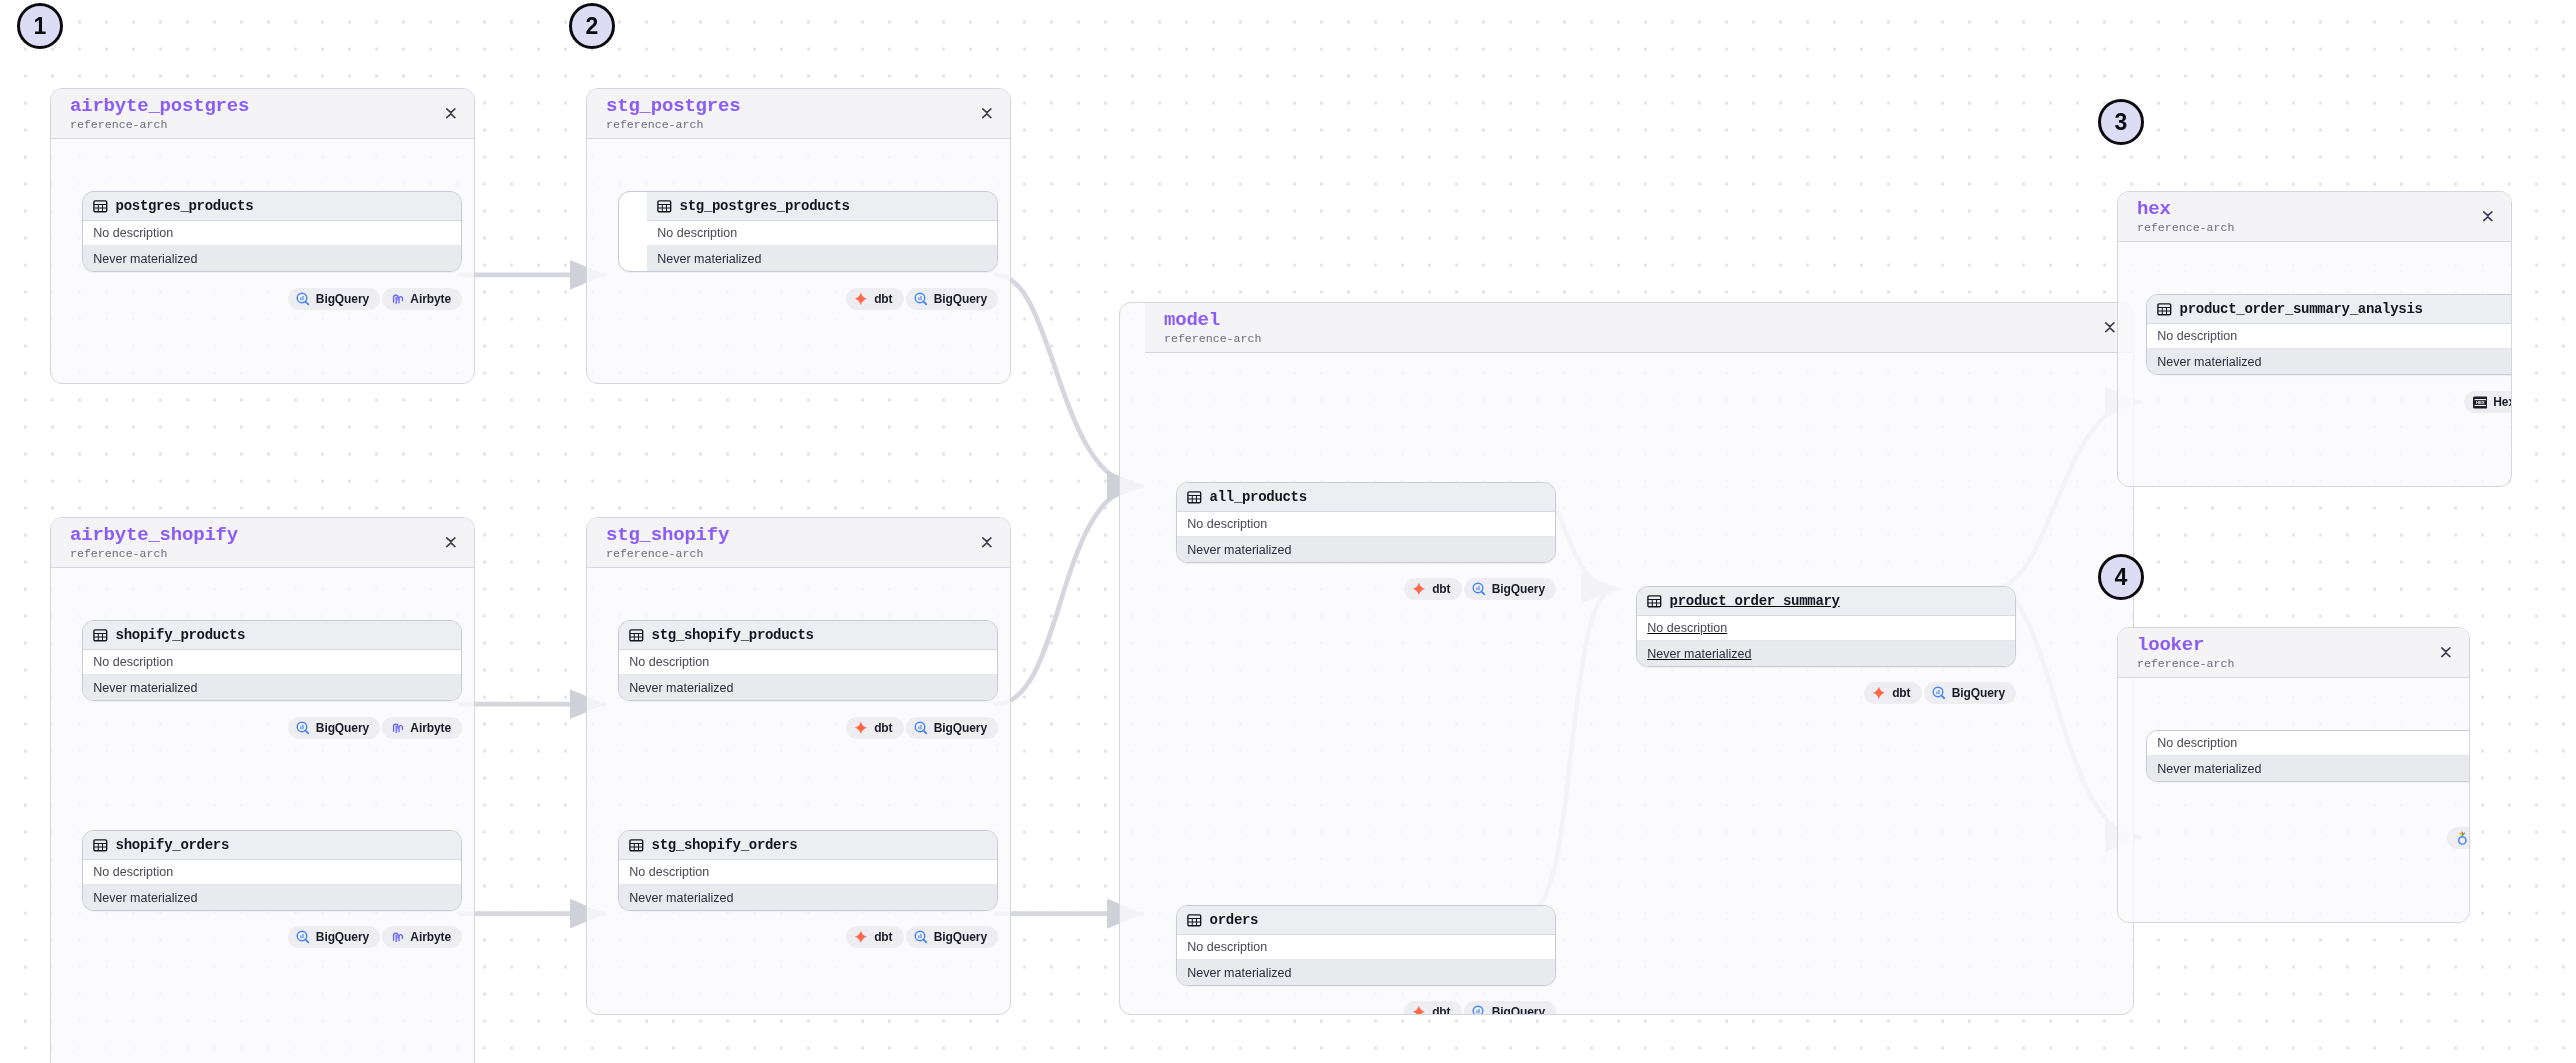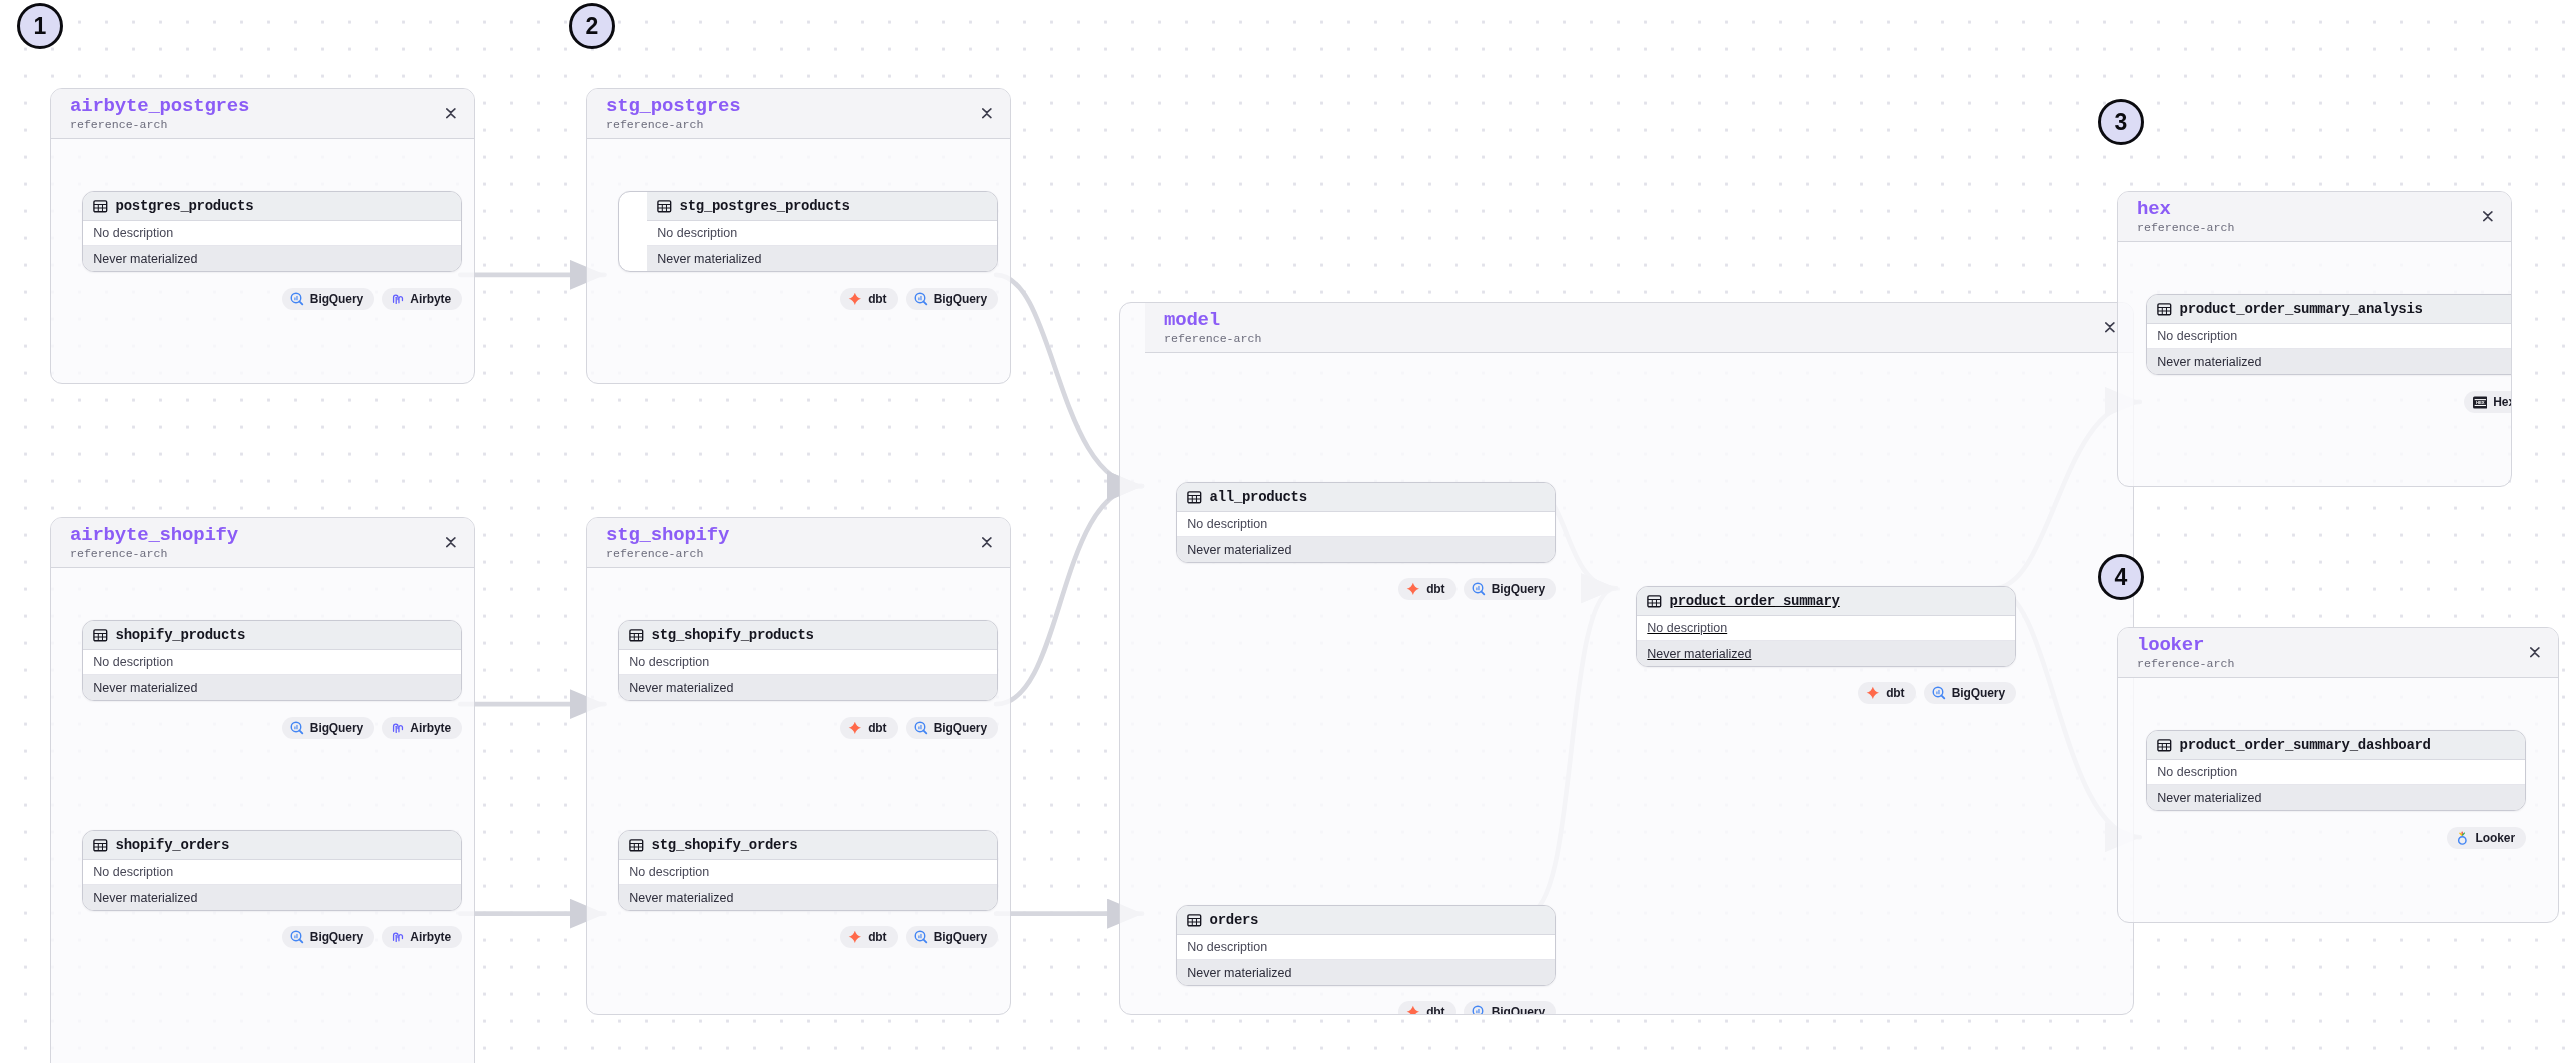--- a/index.html
+++ b/index.html
@@ -96,21 +96,21 @@
     background: #e9eaee;
     padding: 5.2px 10.3px;
     font-size: 12.5px;
     color: #2c2c3a;
   }
 
   
   .badge-row {
     position: absolute;
     display: flex;
-    gap: 8px;
+    gap: 2px;
     align-items: center;
   }
   .badge {
     display:flex; align-items:center; gap:6px;
     background: #eeeef2;
     border-radius: 858px;
     padding: 3.4px 11px 3.4px 8.6px;
     height: 22px;
     box-sizing: border-box;
   }
@@ -558,43 +558,33 @@
                 <rect x="0" y="0" width="18" height="15" rx="2" fill="#1d1d27"></rect>
                 <rect x="2" y="3.3" width="14" height="1.3" fill="#fff"></rect>
                 <rect x="2" y="10.5" width="14" height="1.3" fill="#fff"></rect>
                 <text x="9" y="9.3" font-size="5.2" font-family="Liberation Sans, sans-serif" font-weight="700" fill="#fff" text-anchor="middle">HEX</text>
               </svg>
               <span class="btxt">Hex</span>
             </div>
           </div>
         </div>
       </div>
-      <div class="group" style="left: 2117px; top: 627px; width: 442px; height: 296px;">
+      <div class="group" style="left: 2117px; top: 627px; width: 353px; height: 296px;">
         <div class="group-header">
           <div class="group-title">looker</div>
           <div class="group-sub">reference-arch</div>
           <div class="collapse-icon">
             <svg width="13.7" height="15.5" viewBox="0 0 16 18">
               <path d="M3.2 4 L8 8.2 L12.8 4" fill="none" stroke="#3c3c4c" stroke-width="1.9" stroke-linecap="round" stroke-linejoin="round"></path>
               <path d="M3.2 14 L8 9.8 L12.8 14" fill="none" stroke="#3c3c4c" stroke-width="1.9" stroke-linecap="round" stroke-linejoin="round"></path>
             </svg>
           </div>
         </div>
         <div class="group-body">
           <div class="asset" style="left: 28px; top: 52px;">
-            <div class="asset-name">
-              <svg width="14.6" height="14.6" viewBox="0 0 16 16">
-                <rect x="1" y="2" width="14" height="12" rx="1.4" fill="none" stroke="#15151f" stroke-width="1.5"></rect>
-                <line x1="1" y1="6" x2="15" y2="6" stroke="#15151f" stroke-width="1.3"></line>
-                <line x1="1" y1="10" x2="15" y2="10" stroke="#15151f" stroke-width="1.1"></line>
-                <line x1="5.8" y1="6" x2="5.8" y2="14" stroke="#15151f" stroke-width="1.1"></line>
-                <line x1="10.4" y1="6" x2="10.4" y2="14" stroke="#15151f" stroke-width="1.1"></line>
-              </svg>
-              <span class="label">product_order_summary_dashboard</span>
-            </div>
             <div class="asset-desc">No description</div>
             <div class="asset-mat">Never materialized</div>
           </div>
           <div class="badge-row" style="left: 28px; width: 380px; justify-content: flex-end; top: 149px;">
             <div class="badge">
               <svg width="13.7" height="14.6" viewBox="0 0 16 17">
                 <path d="M7.2 1.2 L7.2 4.4" stroke="#ea4335" stroke-width="1.5" stroke-linecap="round"></path>
                 <path d="M4.6 2.6 L6.6 4.7" stroke="#fbbc04" stroke-width="1.5" stroke-linecap="round"></path>
                 <path d="M9.8 2.4 L7.8 4.6" stroke="#34a853" stroke-width="1.5" stroke-linecap="round"></path>
                 <circle cx="7.4" cy="11" r="4.3" fill="none" stroke="#4285f4" stroke-width="1.7"></circle>

